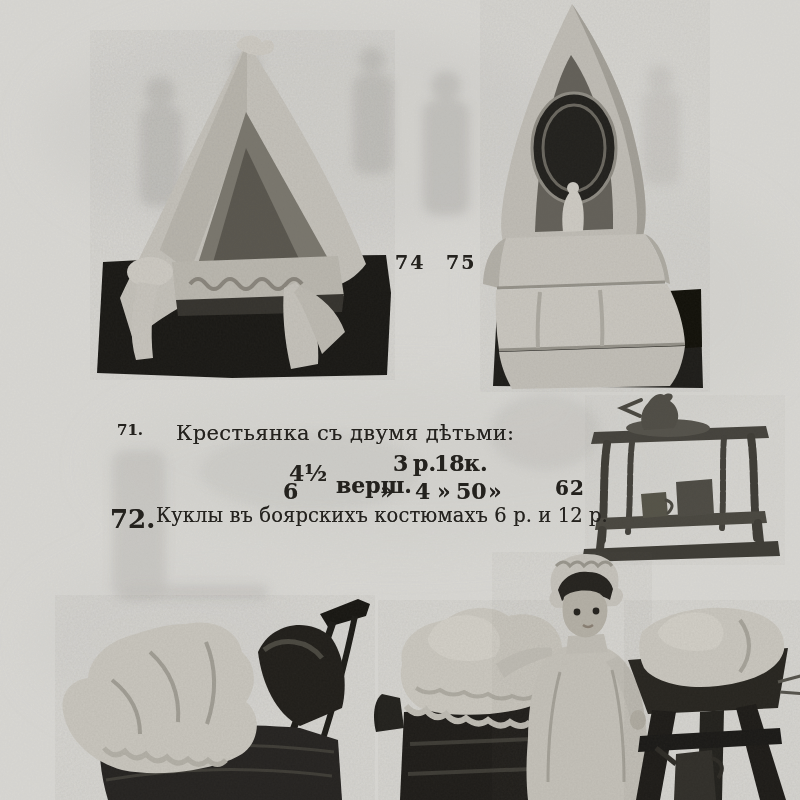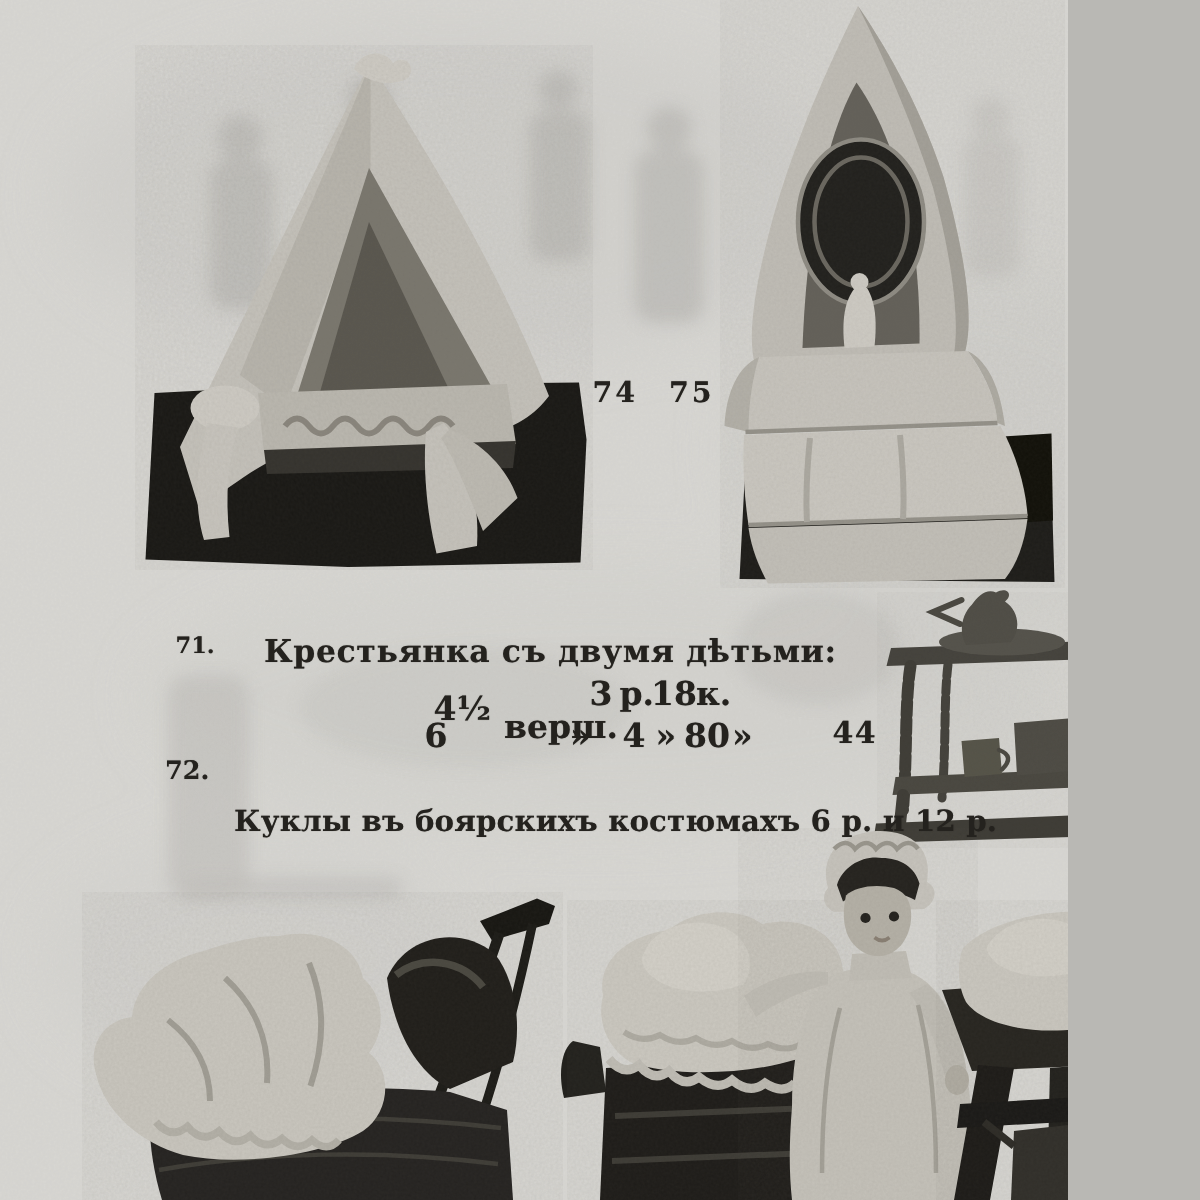--- a/index.html
+++ b/index.html
@@ -3,40 +3,40 @@
 <meta charset="utf-8">
 <style>
   :root{
     --paper:#d8d7d3;
     --ink:#24221e;
   }
   html,body{margin:0;padding:0;}
   body{background:#b9b8b4;}
   .page{
     position:relative;
-    width:712px;height:800px;
+    width:800px;height:800px;
     background:var(--paper);
     overflow:hidden;
     font-family:"DejaVu Serif", serif;
     color:var(--ink);
   }
   .art{position:absolute;left:0;top:0;width:800px;height:800px;}
   .txt{
     position:absolute;
     white-space:nowrap;
     color:var(--ink);
     text-shadow:0 0 0.6px rgba(32,30,26,0.55);
     -webkit-font-smoothing:antialiased;
   }
   .fig-label{font-size:19px;font-weight:bold;letter-spacing:2px;}
   .fig-label.sm{font-size:20px;letter-spacing:1px;}
   .cat-num{font-size:15px;font-weight:bold;}
-  .cat-title{font-size:21px;font-weight:bold;letter-spacing:0.4px;}
-  .cat-num.l72{font-size:17px;text-align:center;}
-  .cat-title.l72{font-size:19.5px;letter-spacing:0.1px;margin-top:32px;}
+  .cat-title{font-size:21px;font-weight:normal;letter-spacing:0.4px;}
+  .cat-num.l72{font-size:26px;text-align:center;}
+  .cat-title.l72{font-size:19.5px;letter-spacing:0.1px;}
   .price-tok{font-size:22px;font-weight:bold;}
 </style>
 </head>
 <body>
 
 <div class="page">
 
   <svg class="art" viewBox="0 0 800 800" xmlns="http://www.w3.org/2000/svg">
     <defs>
       <filter id="grain" x="0%" y="0%" width="100%" height="100%">
@@ -197,35 +197,35 @@
       <path d="M676,764 L656,748" stroke="#2c2a25" stroke-width="5"></path>
       <path d="M712,758 q16,6 6,20" stroke="#2c2a25" stroke-width="4" fill="none"></path>
       <rect x="624" y="600" width="176" height="200" filter="url(#grain)" opacity="0.25"></rect>
     </g>
 
     <rect width="800" height="800" filter="url(#grain)" opacity="0.1"></rect>
   </svg>
 
   <span class="txt fig-label" style="left:395px;top:251px">74</span>
   <span class="txt fig-label" style="left:446px;top:251px">75</span>
-  <span class="txt fig-label sm" style="left:555px;top:476px">44</span>
+  <span class="txt fig-label sm" style="left:555px;top:476px">62</span>
 
   <span class="txt cat-num" style="left:117px;top:421px">71.</span>
   <span class="txt cat-title" style="left:176px;top:421px">Крестьянка съ двумя дѣтьми:</span>
 
   <span class="txt price-tok" style="left:289px;top:460px">4¹⁄₂</span>
   <span class="txt price-tok" style="left:336px;top:472px">верш.</span>
   <span class="txt price-tok" style="left:393px;top:450px">3</span>
   <span class="txt price-tok" style="left:413px;top:450px">р.</span>
   <span class="txt price-tok" style="left:434px;top:450px">18</span>
   <span class="txt price-tok" style="left:464px;top:450px">к.</span>
 
   <span class="txt price-tok" style="left:283px;top:478px">6</span>
   <span class="txt price-tok" style="left:380px;top:478px">»</span>
   <span class="txt price-tok" style="left:415px;top:478px">4</span>
   <span class="txt price-tok" style="left:437px;top:478px">»</span>
-  <span class="txt price-tok" style="left:456px;top:478px">80</span>
+  <span class="txt price-tok" style="left:456px;top:478px">50</span>
   <span class="txt price-tok" style="left:488px;top:478px">»</span>
 
   <span class="txt cat-num l72" style="left:110px;top:504px">72.</span>
   <span class="txt cat-title l72" style="left:156px;top:504px">Куклы въ боярскихъ костюмахъ 6 р. и 12 р.</span>
 
 </div>
 
 </body></html>

